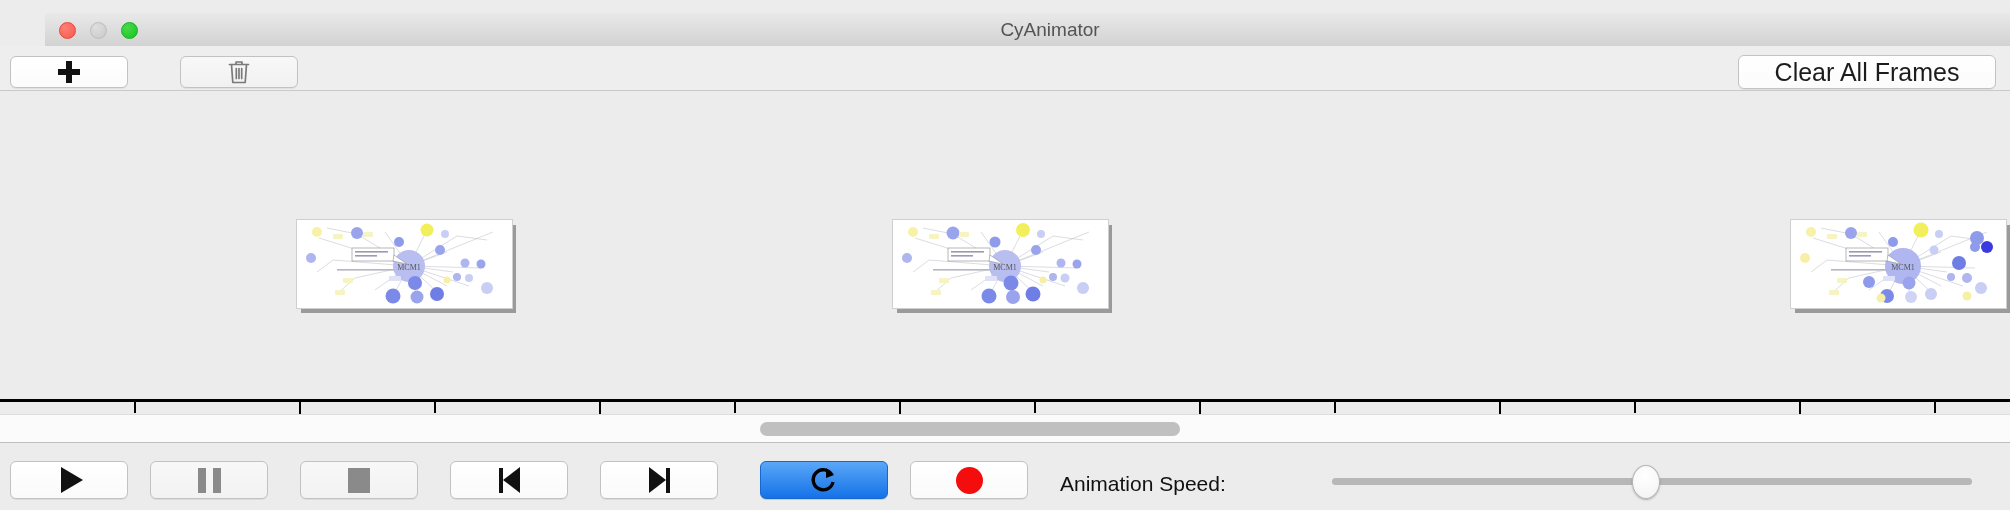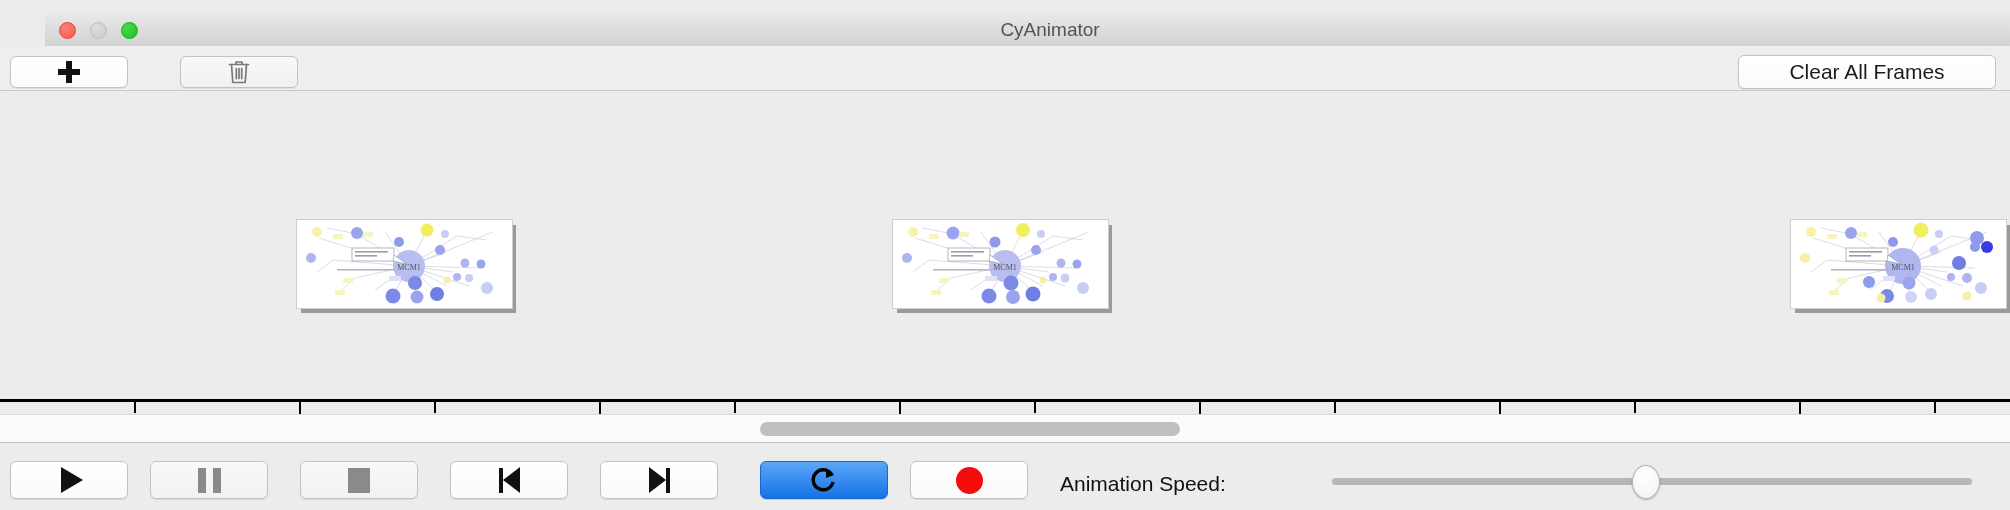--- a/index.html
+++ b/index.html
@@ -38,21 +38,21 @@
   
   .toolbar{position:absolute;left:0;top:46px;width:2010px;height:44px;background:#eeeeee;
      border-bottom:1px solid #c9c9c9;}
   .btn{position:absolute;box-sizing:border-box;border:1px solid #c2c2c2;border-radius:6px;
      background:linear-gradient(#ffffff,#fbfbfb);
      box-shadow:0 1px 0 rgba(0,0,0,.06);
      display:flex;align-items:center;justify-content:center;cursor:default;}
   .btn.flat{background:linear-gradient(#f8f8f8,#f1f1f1);}
   .btn-add{left:10px;top:56px;width:118px;height:32px;}
   .btn-del{left:180px;top:56px;width:118px;height:32px;}
-  .btn-clear{right:14px;top:55px;width:258px;height:34px;font-size:21px;color:#1c1c1c;}
+  .btn-clear{right:14px;top:55px;width:258px;height:34px;font-size:25px;color:#1c1c1c;}
 
   .plus-icon{position:relative;width:22px;height:22px;}
   .plus-icon:before,.plus-icon:after{content:"";position:absolute;background:#111;}
   .plus-icon:before{left:8px;top:0;width:6px;height:22px;}
   .plus-icon:after{left:0;top:8px;width:22px;height:6px;}
 
   
   .timeline{position:absolute;left:0;top:91px;width:1704px;height:323px;background:#ececec;}
   .frame{position:absolute;width:220px;height:92px;}
   .frame .shadow{position:absolute;left:5px;top:6px;width:215px;height:88px;background:#9a9a9a;}

